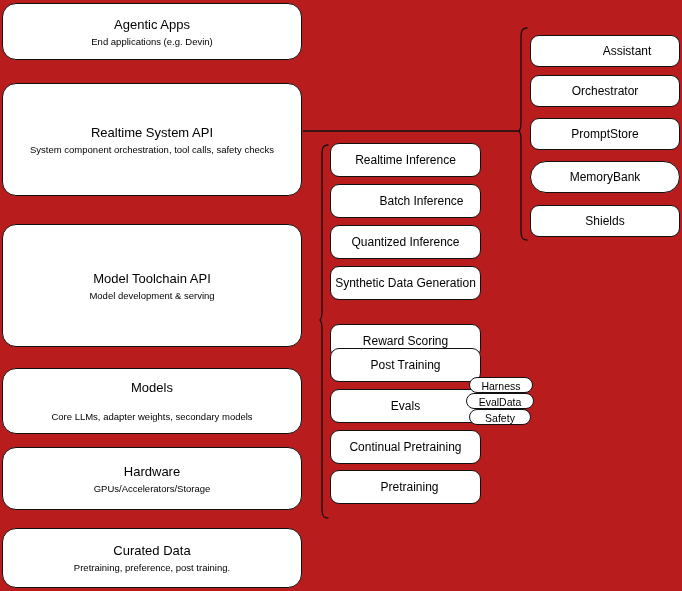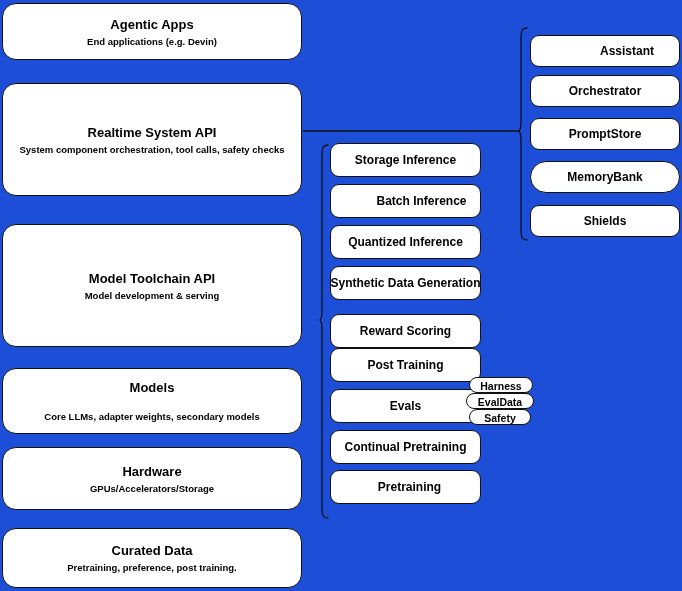--- a/index.html
+++ b/index.html
@@ -9,23 +9,22 @@
     background: #ffffff;
   }
   body {
     font-family: "Liberation Sans", sans-serif;
     -webkit-font-smoothing: antialiased;
   }
   #canvas {
     position: relative;
     width: 682px;
     height: 591px;
-    background: #1d4ed8;
+    background: #b91c1c;
     overflow: hidden;
-    font-weight: bold;
   }
 
   
   .box {
     position: absolute;
     box-sizing: border-box;
     border: 1.3px solid #111111;
     border-radius: 12px;
     background: #ffffff;
     display: flex;
@@ -172,32 +171,32 @@
     <div class="title">Hardware</div>
     <div class="subtitle">GPUs/Accelerators/Storage</div>
   </div>
 
   <div class="box layer-box" style="top:528px; height:60px;">
     <div class="title">Curated Data</div>
     <div class="subtitle">Pretraining, preference, post training.</div>
   </div>
 
   <div class="box mid-box" style="top:143px;">
-    <div class="title">Storage Inference</div>
+    <div class="title">Realtime Inference</div>
   </div>
   <div class="box mid-box" style="top:184px;padding-left:32px;">
     <div class="title">Batch Inference</div>
   </div>
   <div class="box mid-box" style="top:225px;">
     <div class="title">Quantized Inference</div>
   </div>
   <div class="box mid-box" style="top:266px;">
     <div class="title">Synthetic Data Generation</div>
   </div>
-  <div class="box mid-box" style="top:314px;">
+  <div class="box mid-box" style="top:324px;">
     <div class="title">Reward Scoring</div>
   </div>
   <div class="box mid-box" style="top:348px;">
     <div class="title">Post Training</div>
   </div>
   <div class="box mid-box" style="top:389px;">
     <div class="title">Evals</div>
   </div>
   <div class="box mid-box" style="top:430px;">
     <div class="title">Continual Pretraining</div>

